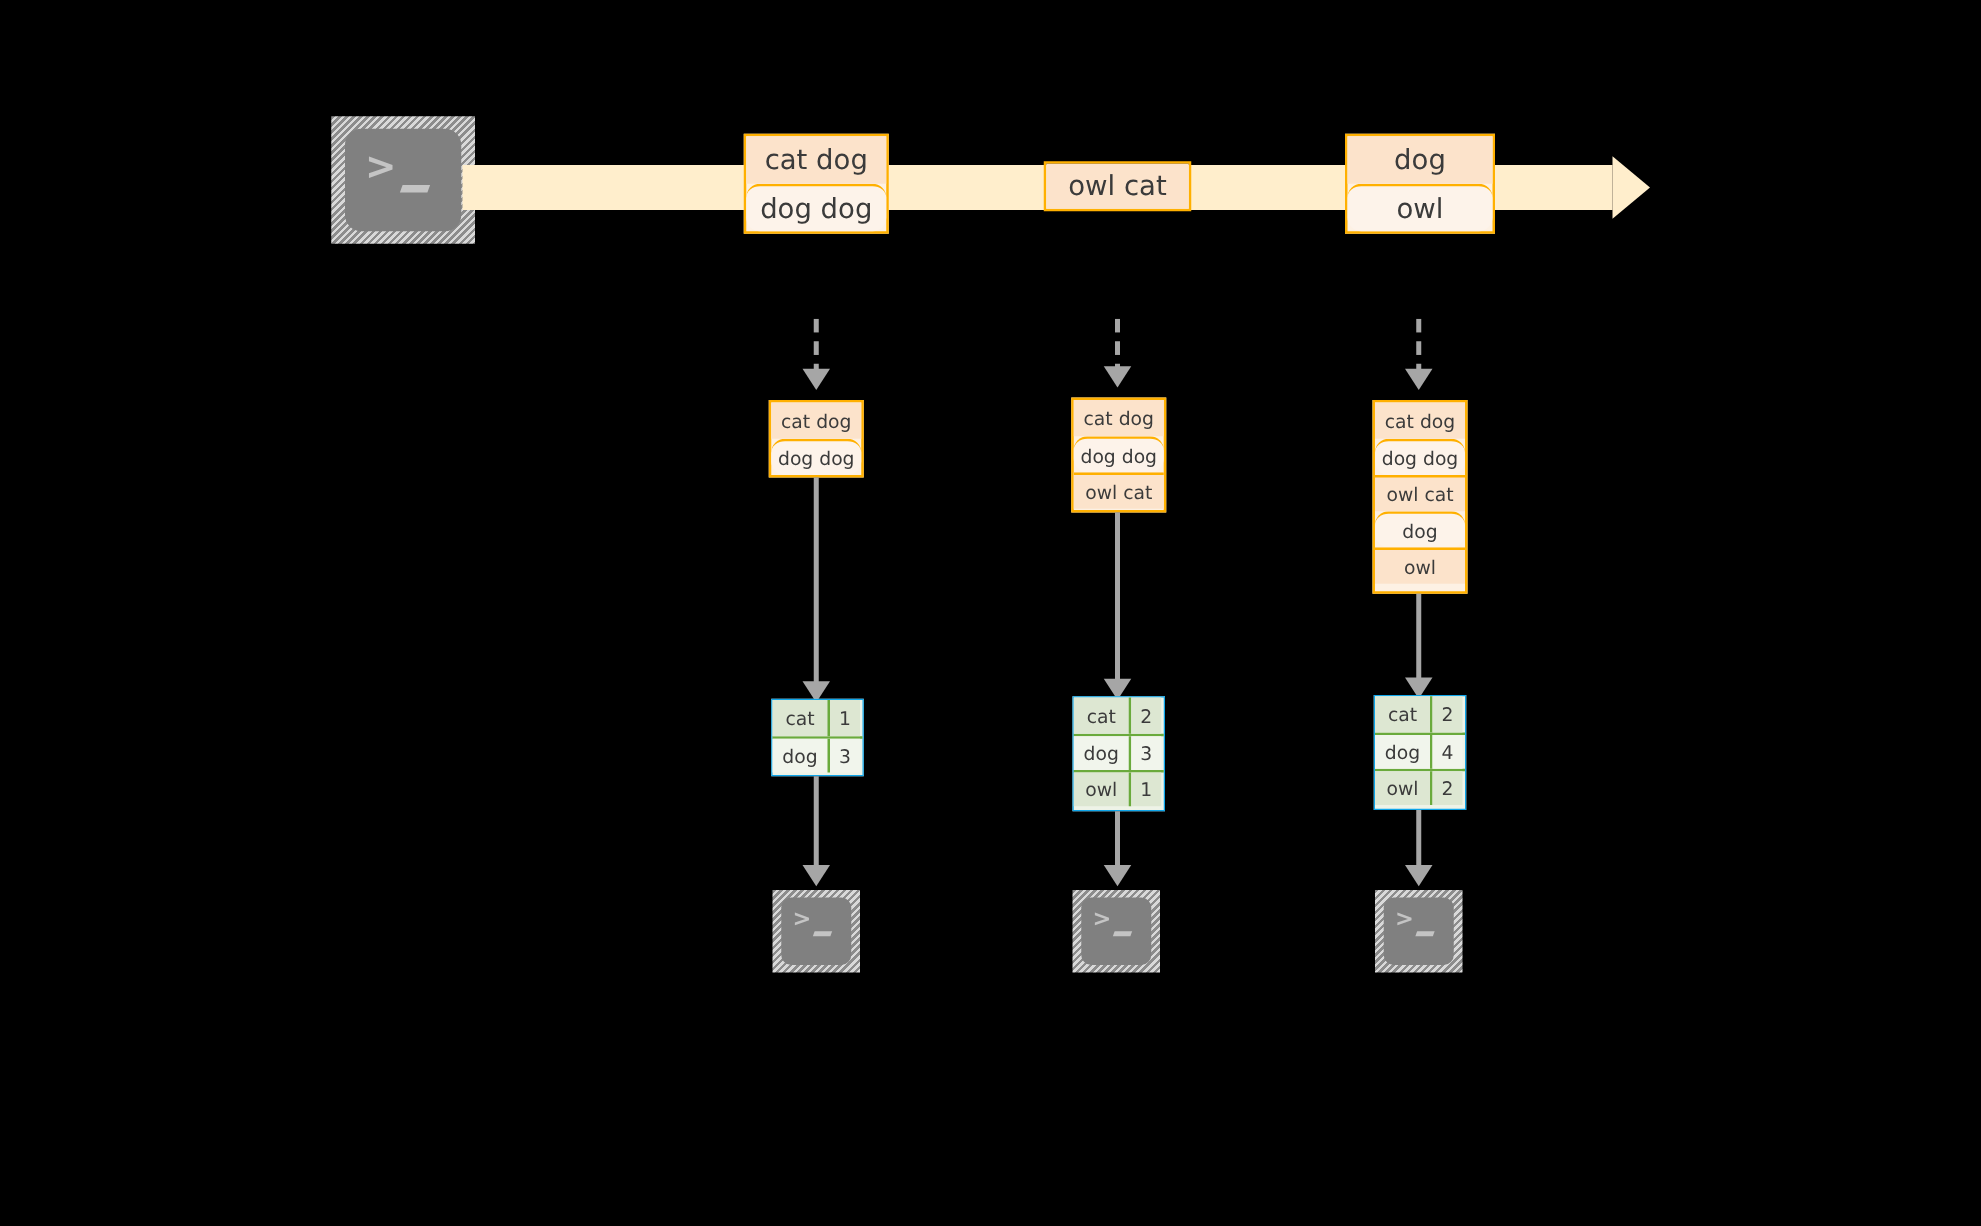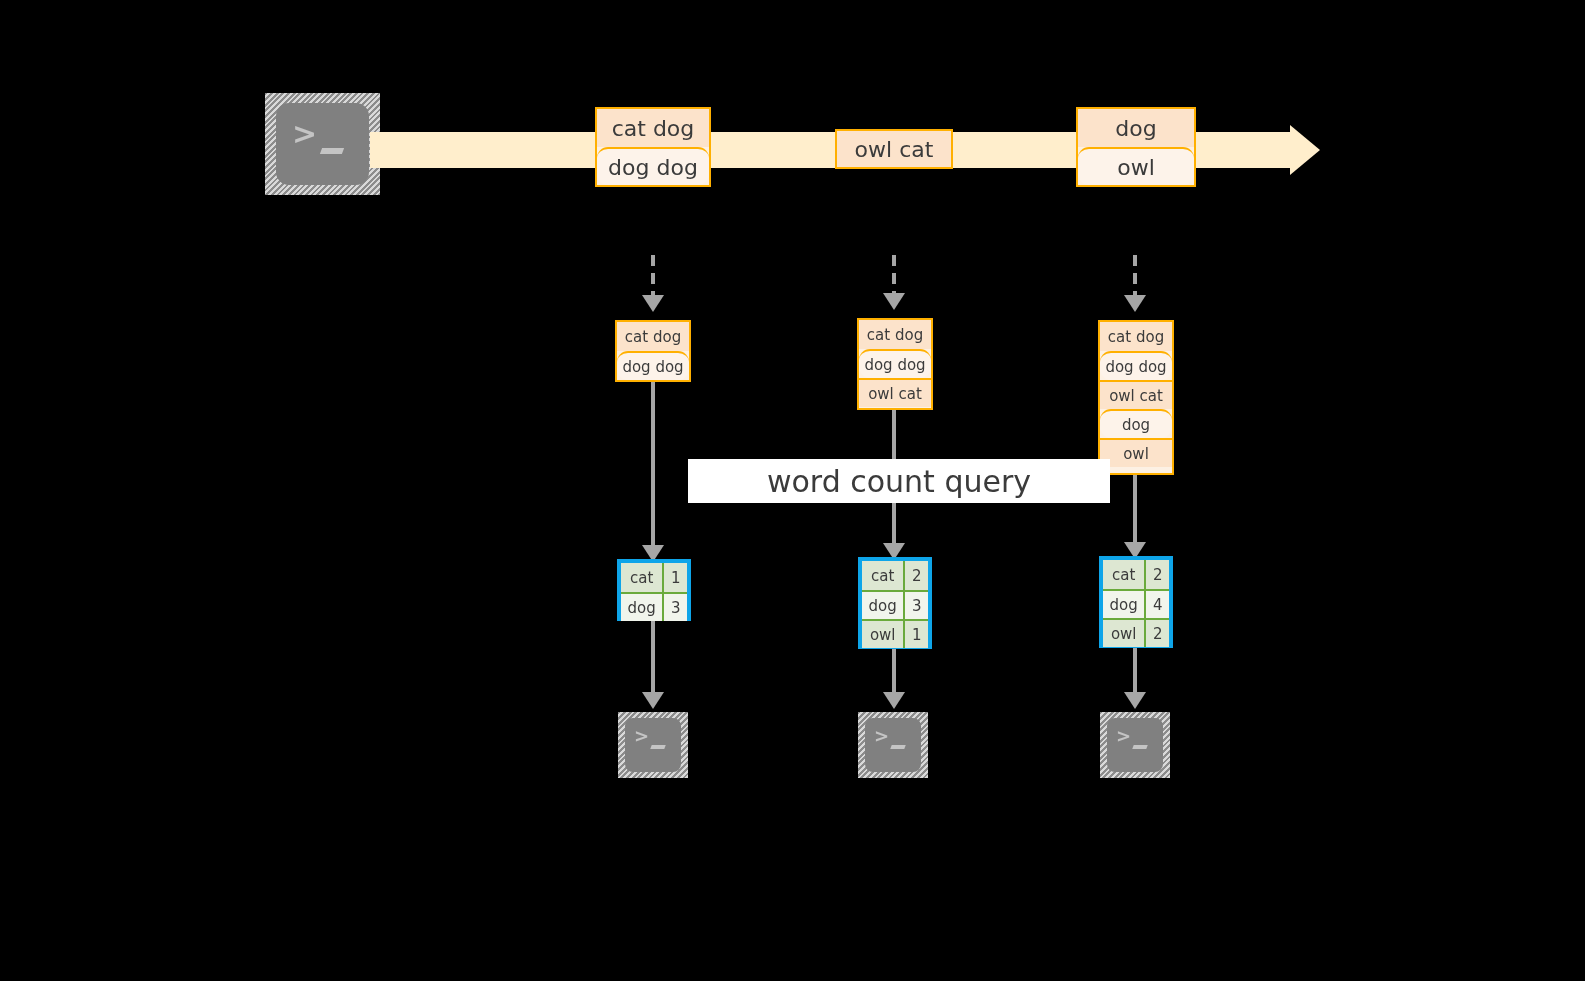--- a/index.html
+++ b/index.html
@@ -23,21 +23,21 @@
   
   .obox{position:absolute;box-sizing:border-box;border:2px solid #ffb000;
         background:#fdf1e4;}
   .orow{box-sizing:border-box;display:flex;align-items:center;
         justify-content:center;color:#3b3b3b;white-space:nowrap;}
   .orow.dark{background:#fce3cb;}
   .orow.light{background:#fdf3ea;border-radius:11px;}
   .orow.sep{border-top:2px solid #ffb000;}
 
   
-  .gbox{position:absolute;box-sizing:border-box;border:4px solid #0ea5e9;
+  .gbox{position:absolute;box-sizing:border-box;border:1px solid #0ea5e9;
         background:#eef3e7;}
   .grow{display:flex;box-sizing:border-box;}
   .grow.sep{border-top:2px solid #6aaa3c;}
   .gcell{box-sizing:border-box;display:flex;align-items:center;
          justify-content:center;color:#3b3b3b;white-space:nowrap;}
   .gcell.key{border-right:2px solid #6aaa3c;}
   .grow.dark .gcell{background:#dde7d2;}
   .grow.light .gcell{background:#f1f5ec;}
 
   
@@ -184,15 +184,14 @@
   <div class="vline" style="left:1133px;top:648px;height:52px;"></div>
   <div class="vhead" style="left:1124px;top:692px;"></div>
 
   <div class="term" style="left:1100px;top:712px;width:70px;height:66px;">
     <div class="hatch"></div>
     <div class="body" style="left:7px;top:6px;width:56px;height:54px;border-radius:8px;"></div>
     <div class="glyph" style="left:16px;top:15px;font-size:18px;font-weight:700;">&gt;</div>
     <div class="ubar" style="left:33px;top:33px;width:14px;height:4px;transform:skewX(-20deg);"></div>
   </div>
 
-  <div class="banner" style="left:688px;top:459px;width:422px;height:44px;font-size:30px;">word count query</div>
 
 </div>
 
 </body></html>

